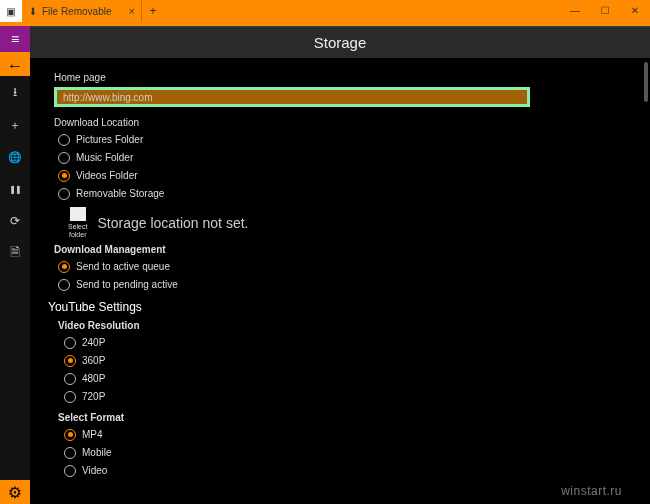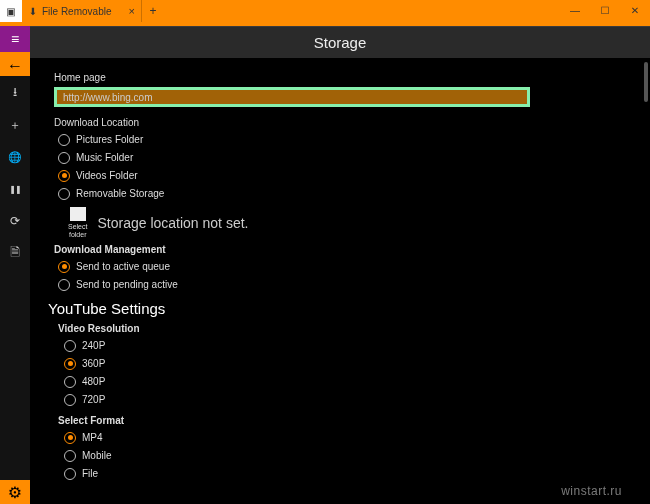--- a/index.html
+++ b/index.html
@@ -30,21 +30,21 @@
   .sidebar .gear { background: #ff8c00; color: #000; width: 30px; height: 24px; display: flex; align-items: center; justify-content: center; }
   
   
   .content { flex: 1; background: #000; position: relative; overflow: hidden; }
   .page-header { height: 32px; background: #2a2a2a; display: flex; align-items: center; justify-content: center; color: #eee; font-size: 15px; font-weight: 300; border-top: 1px solid #3a3a3a; }
   .scroll { position: absolute; top: 32px; left: 0; right: 0; bottom: 0; padding: 10px 16px 10px 24px; color: #d8d8d8; font-size: 10.5px; overflow: hidden; }
   .scroll .scrollbar-track { position: absolute; right: 2px; top: 4px; width: 4px; height: 40px; background: #555; border-radius: 2px; }
   
   .section-label { font-size: 10px; margin: 4px 0 4px 0; color: #ddd; }
   .section-label.strong { font-weight: 700; }
-  .subsection { font-size: 15px; font-weight: 400; margin: 8px 0 6px -6px; color: #fff; }
+  .subsection { font-size: 12px; font-weight: 400; margin: 8px 0 6px -6px; color: #fff; }
   
   .textbox { width: 476px; height: 20px; background: #a16207; border: 3px solid #86efac; color: #ccc; font-size: 10px; padding: 0 6px; outline: none; }
   
   .radio-row { display: flex; align-items: center; gap: 6px; margin: 3px 0 3px 4px; height: 15px; }
   .radio-outer { width: 12px; height: 12px; border: 1.5px solid #bbb; border-radius: 50%; display: flex; align-items: center; justify-content: center; flex-shrink: 0; }
   .radio-outer.sel { border-color: #ff8c00; }
   .radio-inner { width: 5px; height: 5px; border-radius: 50%; background: #ff8c00; }
   .radio-label { font-size: 10px; color: #ddd; }
   
   .storage-row { display: flex; align-items: center; gap: 10px; margin: 6px 0 6px 14px; }
@@ -201,20 +201,20 @@
               <div class="radio-inner"></div>
             </div>
             <span class="radio-label">MP4</span>
           </div>
           <div class="radio-row">
             <div class="radio-outer"></div>
             <span class="radio-label">Mobile</span>
           </div>
           <div class="radio-row">
             <div class="radio-outer"></div>
-            <span class="radio-label">File</span>
+            <span class="radio-label">Video</span>
           </div>
         </div>
 
     </div>
     <div class="watermark">winstart.ru</div>
   </div>
 </div>
 
 </body></html>

